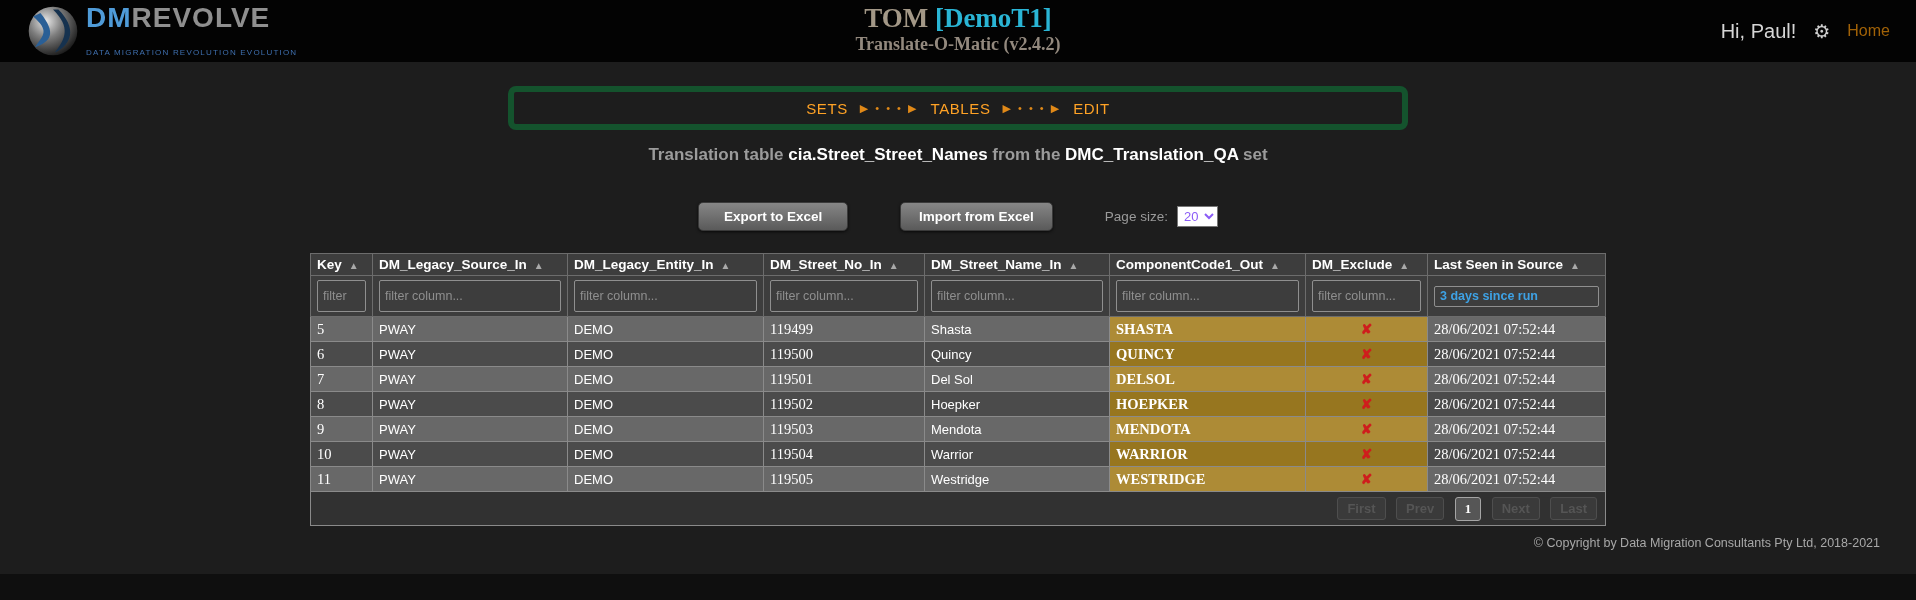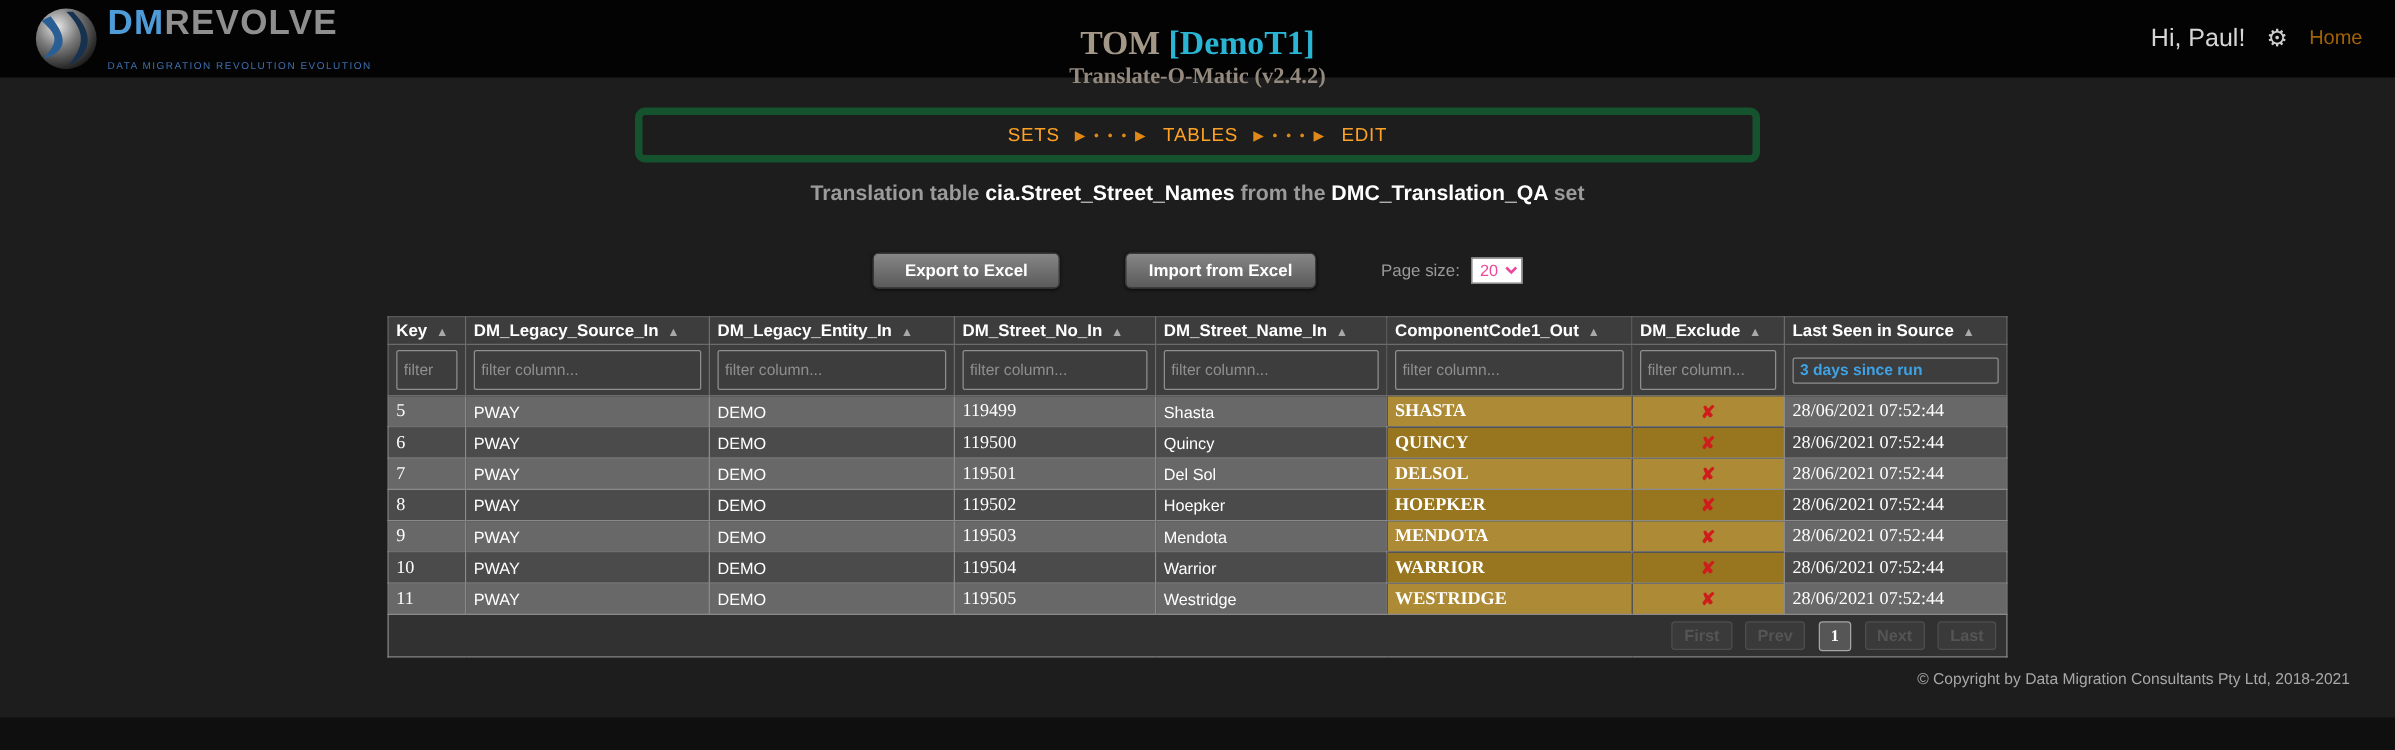--- a/index.html
+++ b/index.html
@@ -8,21 +8,21 @@
   .page { position:relative; width:1916px; height:600px; background:#1d1d1d; overflow:hidden; }
 
   
   .topbar { position:relative; height:62px; background:#030303; display:flex; align-items:center; padding:0 26px; }
   .logo { display:flex; align-items:center; gap:6px; }
   .globe { width:54px; height:54px; }
   .logo-text-main { font-size:28px; font-weight:bold; letter-spacing:1px; line-height:26px; }
   .logo-dm { color:#4f9bd8; }
   .logo-revolve { color:#8f8f8f; }
   .logo-tagline { font-size:8px; color:#3f6fae; letter-spacing:1.2px; margin-top:17px; }
-  .title-block { position:absolute; left:50%; top:3px; transform:translateX(-50%); text-align:center; font-family:"Liberation Serif", serif; white-space:nowrap;margin-top:16px; }
+  .title-block { position:absolute; left:50%; top:3px; transform:translateX(-50%); text-align:center; font-family:"Liberation Serif", serif; white-space:nowrap; }
   .app-title { font-size:27px; font-weight:bold; color:#a39887; }
   .app-title .env { color:#2ab5d5; }
   .app-subtitle { font-size:18px; font-weight:bold; color:#93897e; margin-top:0px; }
   .user-area { margin-left:auto; display:flex; align-items:center; gap:17px; }
   .greeting { color:#d6d6d6; font-size:20px; }
   .gear { color:#cfcfcf; font-size:19px; cursor:pointer; }
   .home-link { color:#a16207; font-size:16px; text-decoration:none; cursor:pointer; }
 
   
   .breadcrumb-wrap { display:flex; justify-content:center; margin-top:24px; }
@@ -34,21 +34,21 @@
   .page-heading { text-align:center; margin-top:15px; font-size:17px; font-weight:bold; color:#9b9b9b; }
   .page-heading .hl { color:#ffffff; }
 
   
   .toolbar { display:flex; justify-content:center; align-items:center; margin-top:37px; gap:52px; }
   .btn { min-width:150px; padding:6px 18px; font-size:13.5px; font-weight:bold; color:#fff;
          background:linear-gradient(180deg,#868686,#5a5a5a); border:1px solid #3a3a3a; border-radius:5px;
          box-shadow:0 1px 3px rgba(0,0,0,.7); cursor:pointer; font-family:"Liberation Sans", sans-serif; }
   .pagesize { display:flex; align-items:center; gap:9px; }
   .pagesize-label { color:#9a9a9a; font-size:13.5px; }
-  .pagesize select { font-size:13px; padding:1px 2px; background:#fff; color:#ec4899; border:1px solid #777; }
+  .pagesize select { font-size:13px; padding:1px 2px; background:#fff; color:#8b5cf6; border:1px solid #777; }
 
   
   .grid-wrap { margin-top:22px; display:flex; justify-content:center; }
   table.grid { border-collapse:collapse; table-layout:fixed; width:1295px; border:1px solid #9a9a9a; }
   .grid th { background:#3d3d3d; color:#fff; font-size:13.5px; text-align:left; padding:3px 6px; height:16px;
              border:1px solid #6c6c6c; white-space:nowrap; overflow:hidden; cursor:pointer; }
   .grid th .sort { color:#a9a9a9; font-size:10px; margin-left:7px; }
   .grid .filter-row td { background:#3d3d3d; border:1px solid #6c6c6c; padding:4px 6px; height:30px; }
   .filter-input { width:100%; height:32px; background:#3d3d3d; border:1px solid #8f8f8f; border-radius:2px;
                   color:#cfcfcf; font-size:12.5px; padding:1px 5px; font-family:"Liberation Sans", sans-serif; }

